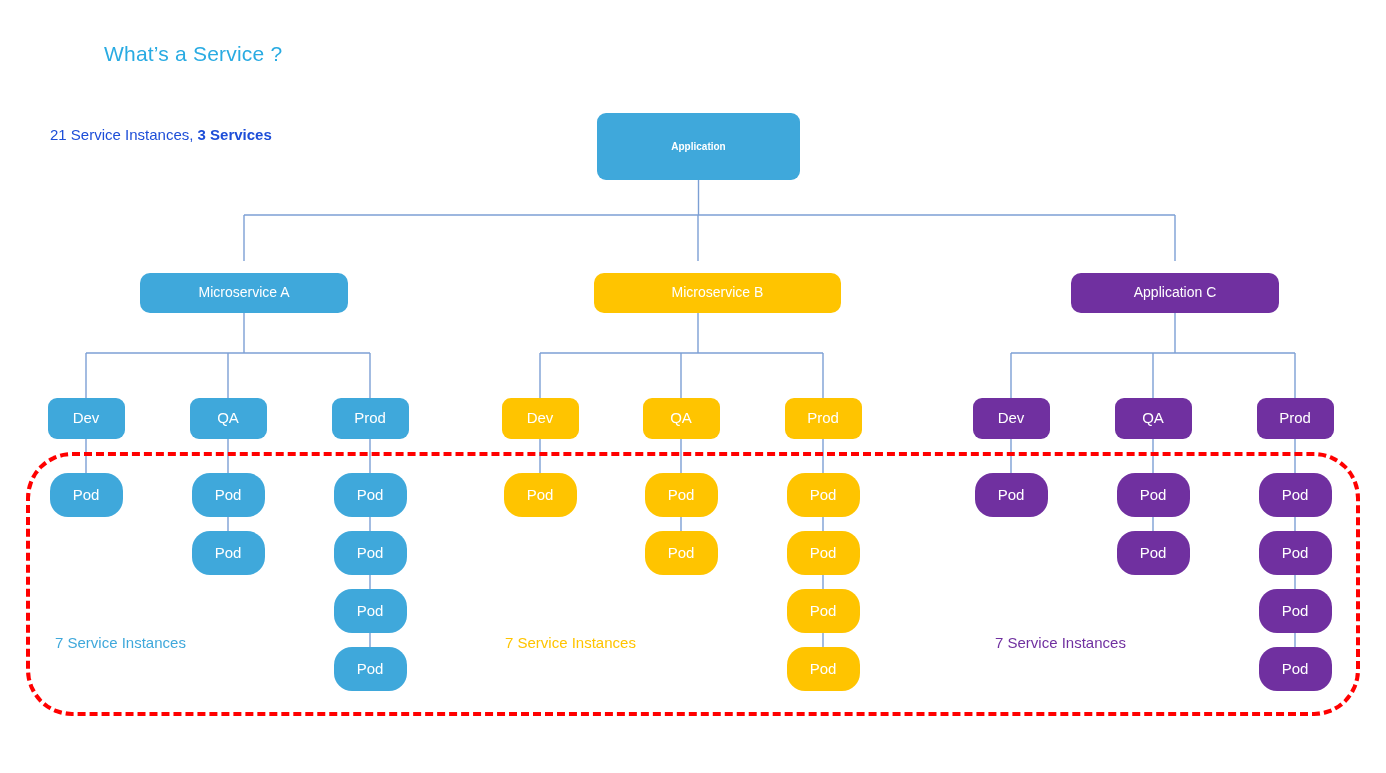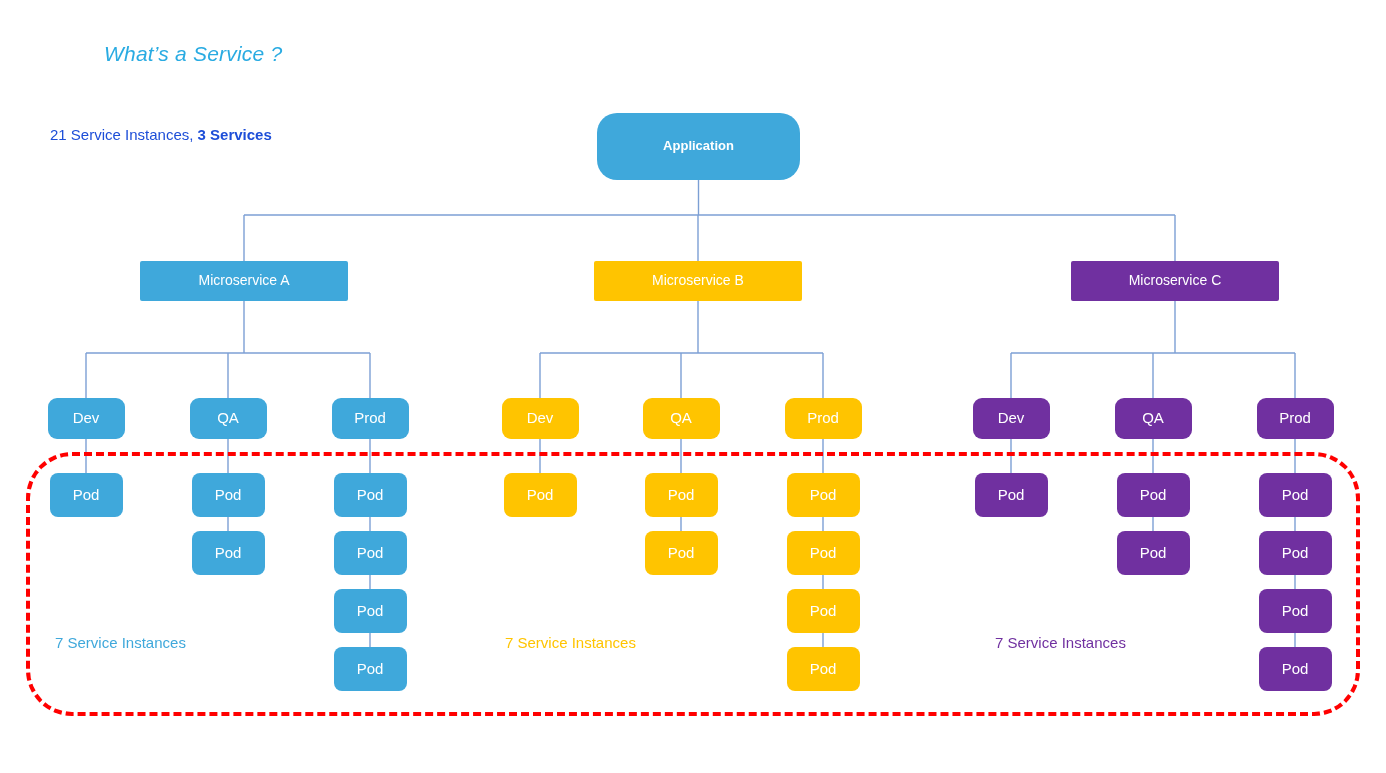--- a/index.html
+++ b/index.html
@@ -20,21 +20,20 @@
 
   
   .title {
     position: absolute;
     left: 104px;
     top: 42px;
     font-size: 21px;
     color: #29ABE2;
     letter-spacing: 0.2px;
     white-space: nowrap;
-    font-style: italic;
   }
   .summary {
     position: absolute;
     left: 50px;
     top: 126px;
     font-size: 15px;
     color: #1d4ed8;
     white-space: nowrap;
   }
   .summary b {
@@ -70,35 +69,36 @@
     box-sizing: border-box;
     display: flex;
     align-items: center;
     justify-content: center;
     color: #ffffff;
     font-weight: bold;
     text-align: center;
     line-height: 1.1;
   }
   .node.app {
-    border-radius: 20px;
-    font-size: 13px;
+    border-radius: 9px;
+    font-size: 10px;
   }
   .node.svc {
-    border-radius: 2px;
+    border-radius: 10px;
     font-size: 14px;
     font-weight: normal;
+    margin-top: 12px;
   }
   .node.env {
     border-radius: 9px;
     font-size: 15px;
     font-weight: normal;
   }
   .node.pod {
-    border-radius: 8px;
+    border-radius: 18px;
     font-size: 15px;
     font-weight: normal;
   }
 
   .fill-blue   { background: #3FA8DB; }
   .fill-amber  { background: #FFC400; }
   .fill-purple { background: #7030A0; }
 
   
   .instances {
@@ -175,33 +175,33 @@
       <div class="node pod fill-blue" style="left: 49.5px; top: 473px; width: 73px; height: 44px;">Pod</div>
       <div class="node env fill-blue" style="left: 189.5px; top: 398px; width: 77px; height: 41px;">QA</div>
       <div class="node pod fill-blue" style="left: 191.5px; top: 473px; width: 73px; height: 44px;">Pod</div>
       <div class="node pod fill-blue" style="left: 191.5px; top: 531px; width: 73px; height: 44px;">Pod</div>
       <div class="node env fill-blue" style="left: 331.5px; top: 398px; width: 77px; height: 41px;">Prod</div>
       <div class="node pod fill-blue" style="left: 333.5px; top: 473px; width: 73px; height: 44px;">Pod</div>
       <div class="node pod fill-blue" style="left: 333.5px; top: 531px; width: 73px; height: 44px;">Pod</div>
       <div class="node pod fill-blue" style="left: 333.5px; top: 589px; width: 73px; height: 44px;">Pod</div>
       <div class="node pod fill-blue" style="left: 333.5px; top: 647px; width: 73px; height: 44px;">Pod</div>
       <div class="instances txt-blue" style="left: 55px; top: 634px;">7 Service Instances</div>
-      <div class="node svc fill-amber" style="left: 594px; top: 261px; width: 208px; height: 40px;">Microservice B</div>
+      <div class="node svc fill-amber" style="left: 594px; top: 261px; width: 247px; height: 40px;">Microservice B</div>
       <div class="node env fill-amber" style="left: 501.5px; top: 398px; width: 77px; height: 41px;">Dev</div>
       <div class="node pod fill-amber" style="left: 503.5px; top: 473px; width: 73px; height: 44px;">Pod</div>
       <div class="node env fill-amber" style="left: 642.5px; top: 398px; width: 77px; height: 41px;">QA</div>
       <div class="node pod fill-amber" style="left: 644.5px; top: 473px; width: 73px; height: 44px;">Pod</div>
       <div class="node pod fill-amber" style="left: 644.5px; top: 531px; width: 73px; height: 44px;">Pod</div>
       <div class="node env fill-amber" style="left: 784.5px; top: 398px; width: 77px; height: 41px;">Prod</div>
       <div class="node pod fill-amber" style="left: 786.5px; top: 473px; width: 73px; height: 44px;">Pod</div>
       <div class="node pod fill-amber" style="left: 786.5px; top: 531px; width: 73px; height: 44px;">Pod</div>
       <div class="node pod fill-amber" style="left: 786.5px; top: 589px; width: 73px; height: 44px;">Pod</div>
       <div class="node pod fill-amber" style="left: 786.5px; top: 647px; width: 73px; height: 44px;">Pod</div>
       <div class="instances txt-amber" style="left: 505px; top: 634px;">7 Service Instances</div>
-      <div class="node svc fill-purple" style="left: 1071px; top: 261px; width: 208px; height: 40px;">Microservice C</div>
+      <div class="node svc fill-purple" style="left: 1071px; top: 261px; width: 208px; height: 40px;">Application C</div>
       <div class="node env fill-purple" style="left: 972.5px; top: 398px; width: 77px; height: 41px;">Dev</div>
       <div class="node pod fill-purple" style="left: 974.5px; top: 473px; width: 73px; height: 44px;">Pod</div>
       <div class="node env fill-purple" style="left: 1114.5px; top: 398px; width: 77px; height: 41px;">QA</div>
       <div class="node pod fill-purple" style="left: 1116.5px; top: 473px; width: 73px; height: 44px;">Pod</div>
       <div class="node pod fill-purple" style="left: 1116.5px; top: 531px; width: 73px; height: 44px;">Pod</div>
       <div class="node env fill-purple" style="left: 1256.5px; top: 398px; width: 77px; height: 41px;">Prod</div>
       <div class="node pod fill-purple" style="left: 1258.5px; top: 473px; width: 73px; height: 44px;">Pod</div>
       <div class="node pod fill-purple" style="left: 1258.5px; top: 531px; width: 73px; height: 44px;">Pod</div>
       <div class="node pod fill-purple" style="left: 1258.5px; top: 589px; width: 73px; height: 44px;">Pod</div>
       <div class="node pod fill-purple" style="left: 1258.5px; top: 647px; width: 73px; height: 44px;">Pod</div>

